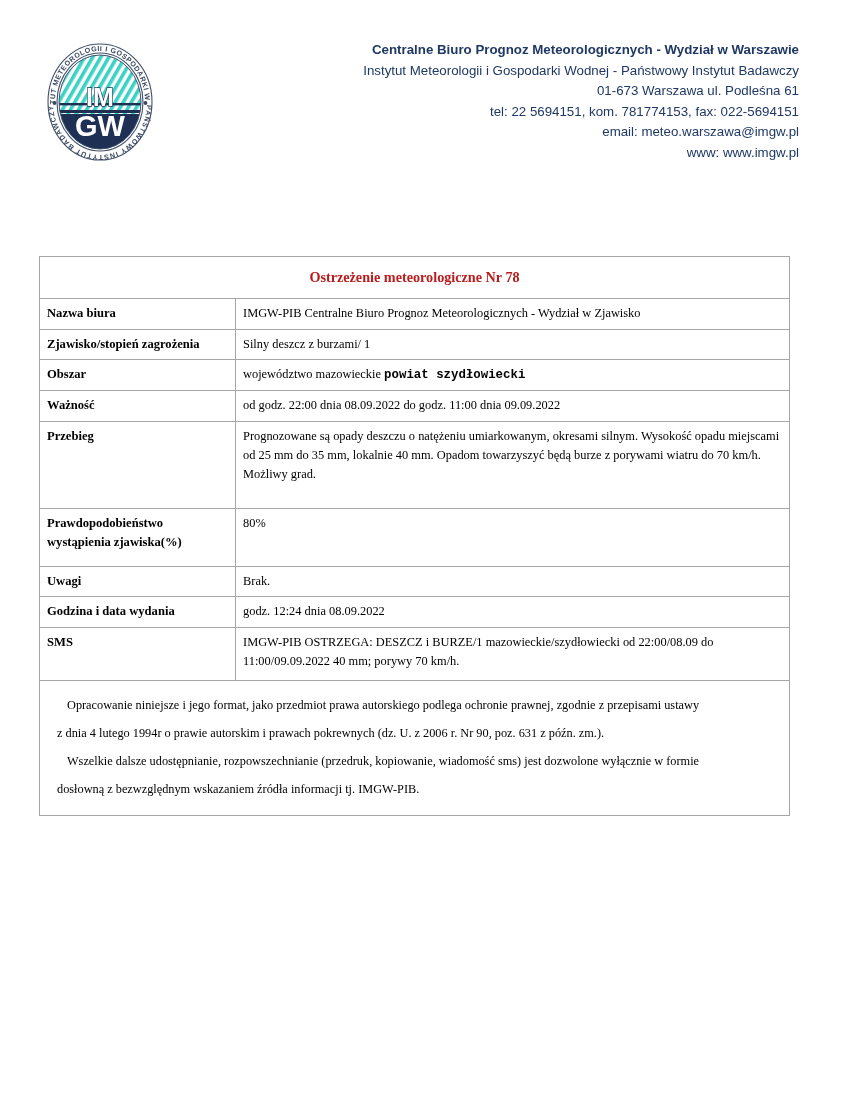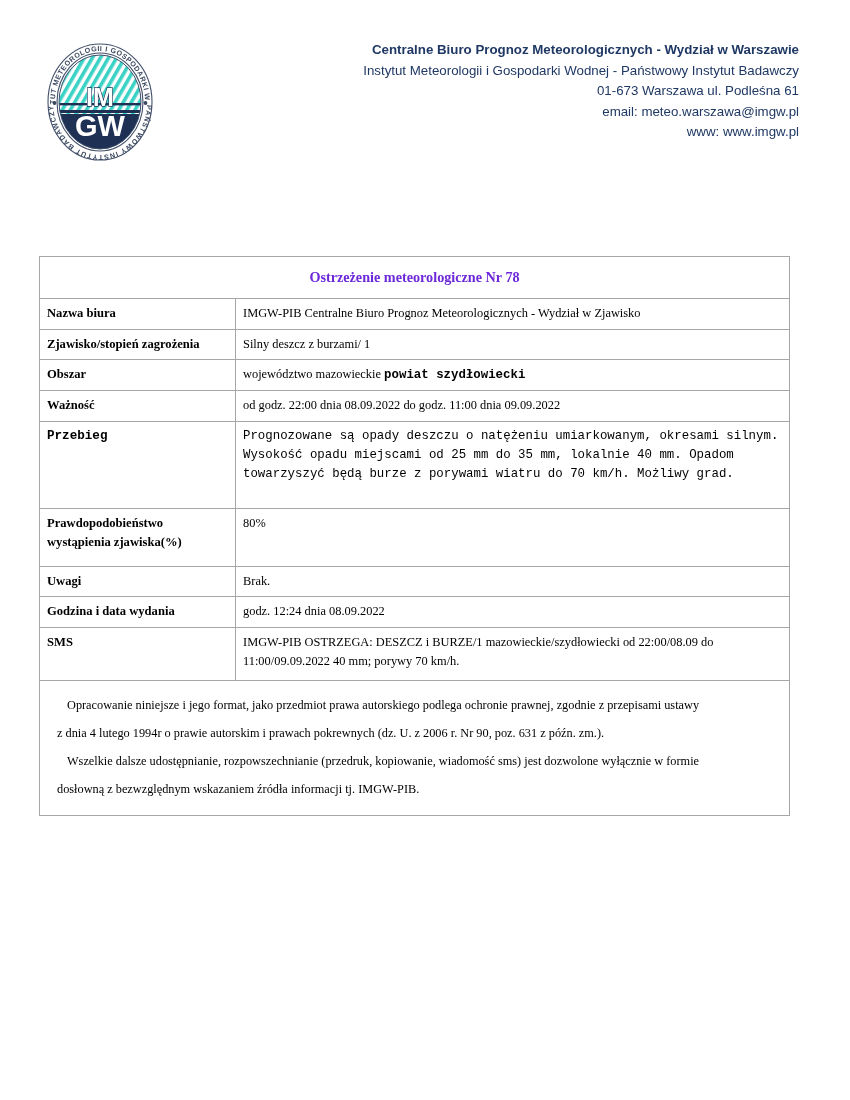--- a/index.html
+++ b/index.html
@@ -76,35 +76,35 @@
   }
   .warn-table tr:last-child td {
     border-bottom: 1px solid #a6a6a6;
   }
   .col-label { width: 196px; }
   .col-value { width: 555px; }
 
   .title-cell {
     text-align: center;
     font-weight: bold;
-    color: #6d28d9;
+    color: #b91c1c;
     font-size: 14.2px;
     padding-top: 9px !important;
     padding-bottom: 10px !important;
   }
   .label-cell {
     font-weight: bold;
     font-size: 12.6px;
   }
   .value-cell {
     font-size: 12.4px;
   }
   .value-cell b { font-weight: bold; font-family: Liberation Mono, monospace; }
 
-  .tall-przebieg { height: 76px; font-family: Liberation Mono, monospace; }
+  .tall-przebieg { height: 76px; }
   .tall-prawd { height: 47px; }
   .tall-sms { height: 42px; }
 
   .footer-cell {
     font-size: 12.3px;
     line-height: 1.62;
     padding: 7px 9px 8px 9px !important;
   }
   .footer-cell p {
     margin: 8px;
@@ -160,20 +160,21 @@
 
       <text x="56" y="66" text-anchor="middle" font-family="Liberation Sans, sans-serif" font-size="25" font-weight="bold" fill="#ffffff" stroke="#1F3055" stroke-width="1.3" paint-order="stroke">IM</text>
       <text x="56" y="96" text-anchor="middle" font-family="Liberation Sans, sans-serif" font-size="29" font-weight="bold" fill="#ffffff">GW</text>
     </svg>
   </div>
 
   <div class="header-text">
     <div class="header-line bold">Centralne Biuro Prognoz Meteorologicznych - Wydział w Warszawie</div>
     <div class="header-line">Instytut Meteorologii i Gospodarki Wodnej - Państwowy Instytut Badawczy</div>
     <div class="header-line">01-673 Warszawa ul. Podleśna 61</div>
+    <div class="header-line">tel: 22 5694151, kom. 781774153, fax: 022-5694151</div>
     <div class="header-line">email: meteo.warszawa@imgw.pl</div>
     <div class="header-line">www: www.imgw.pl</div>
   </div>
 </div>
 
 <table class="warn-table">
   <colgroup>
     <col class="col-label">
     <col class="col-value">
   </colgroup>

